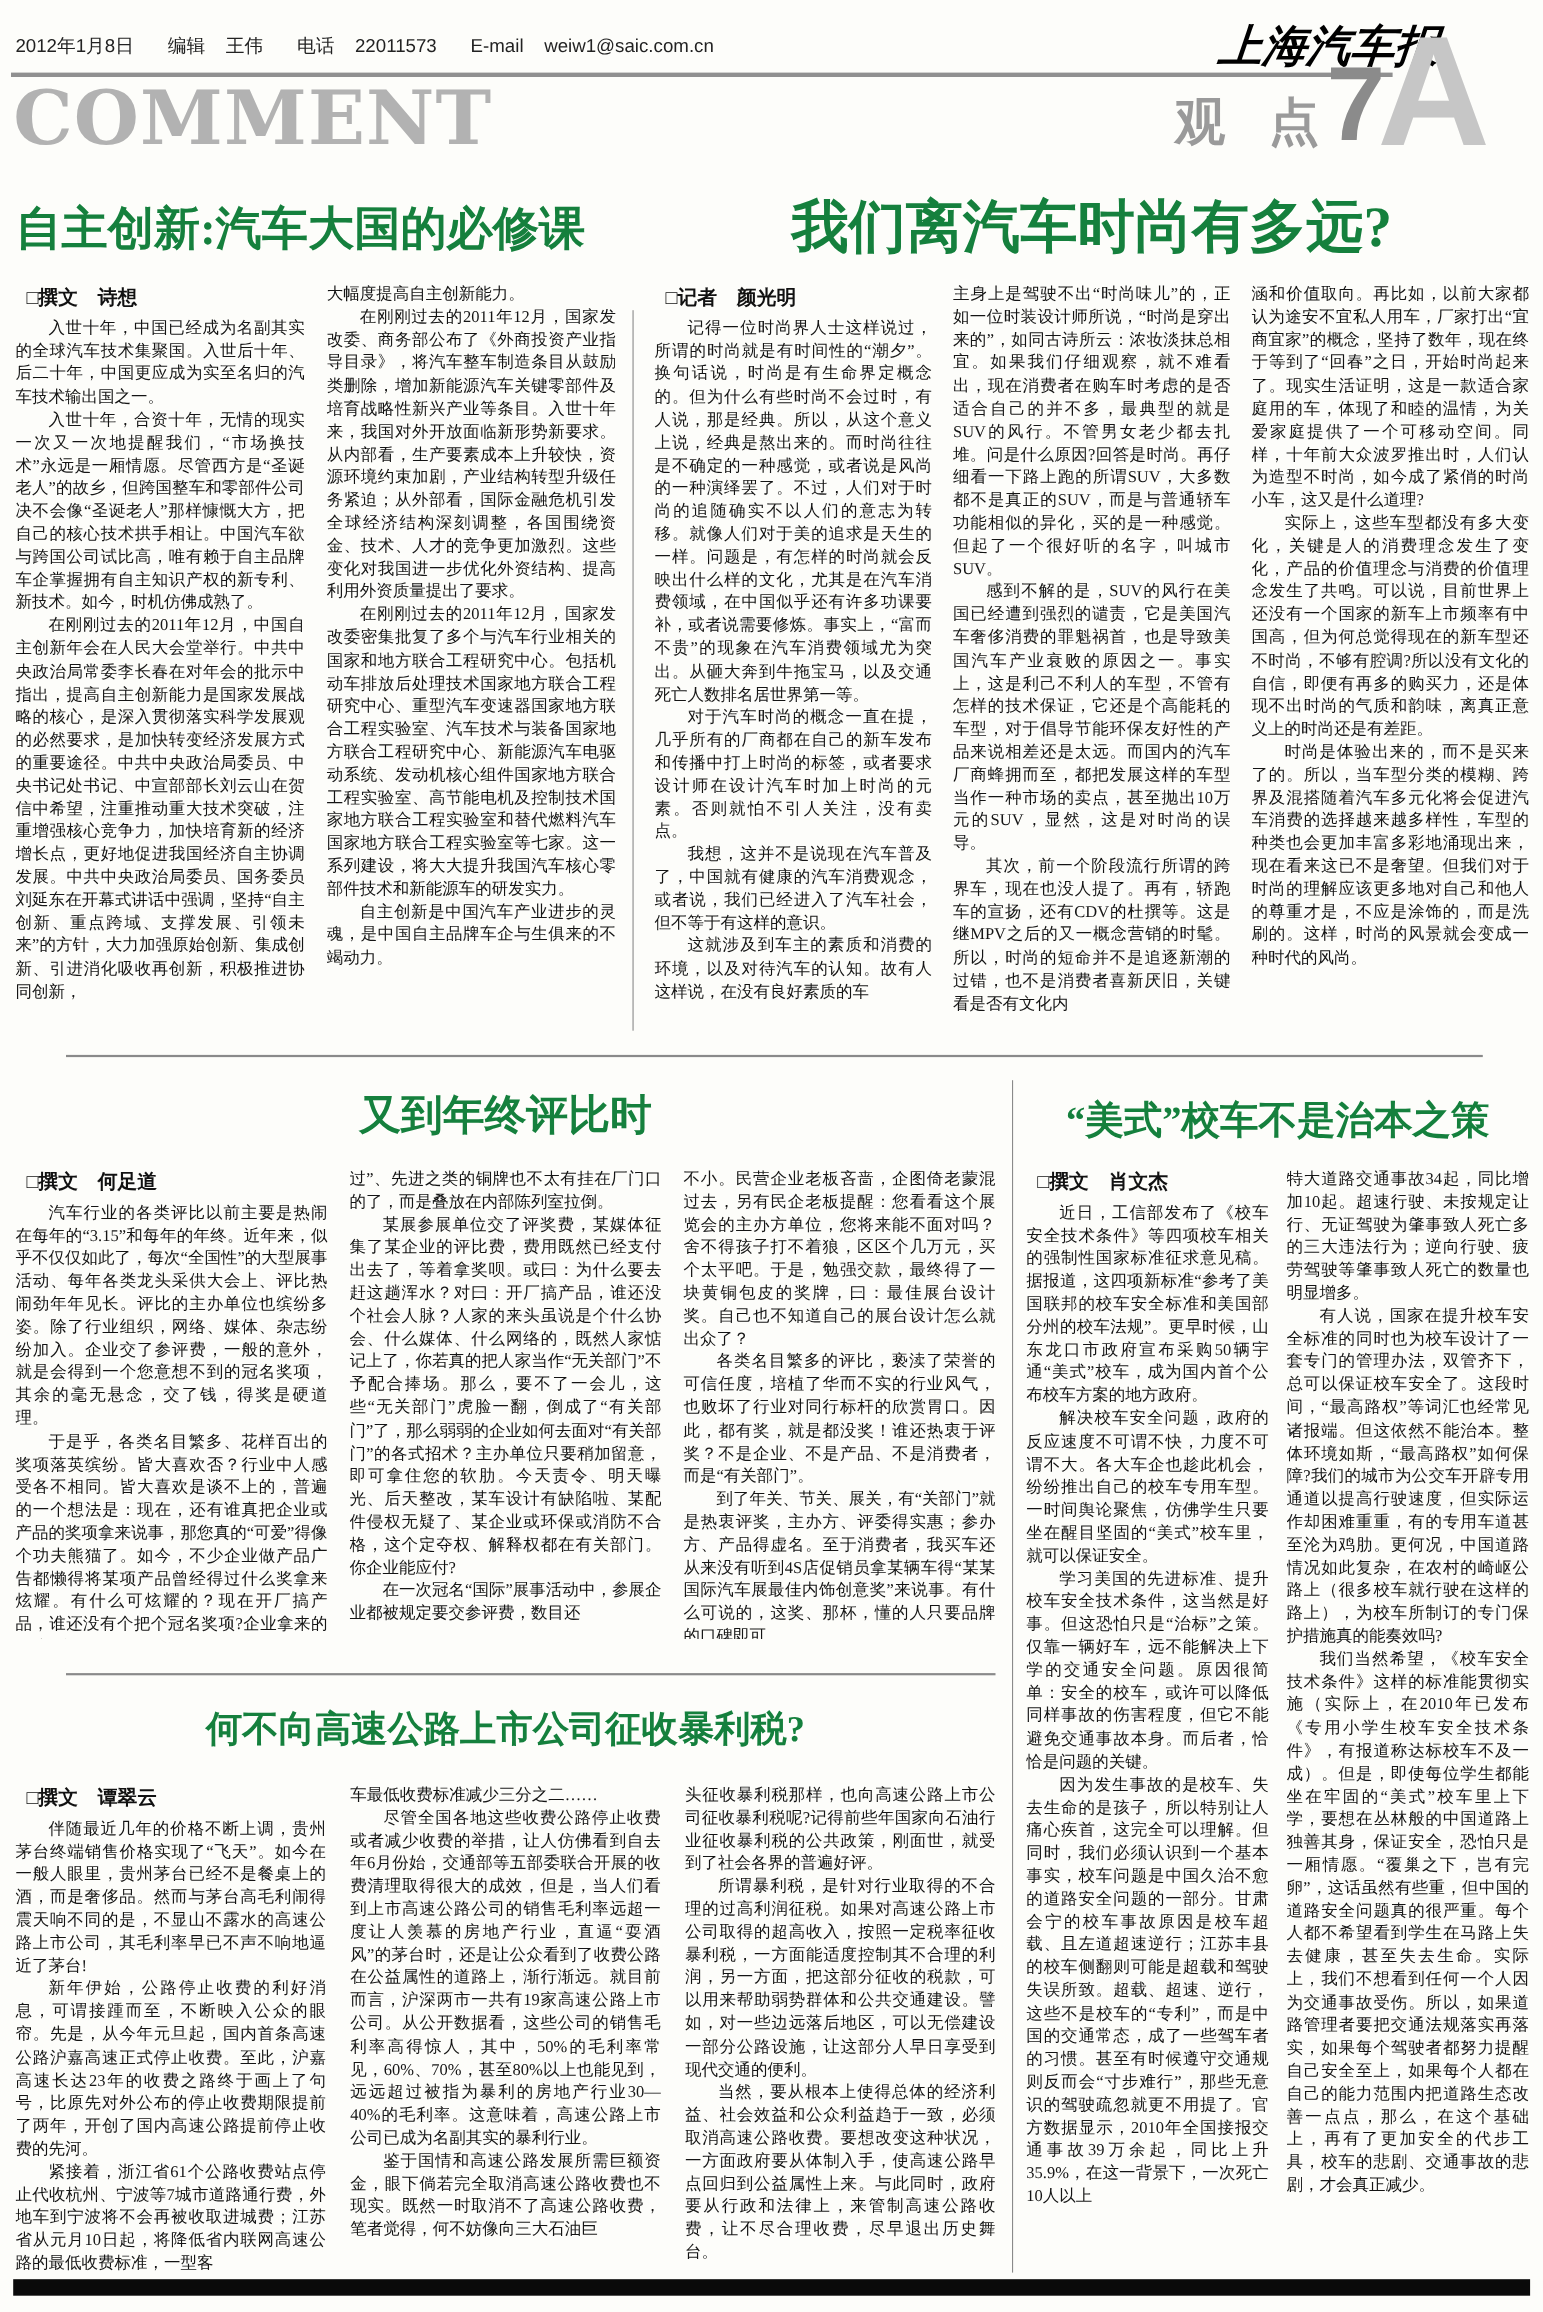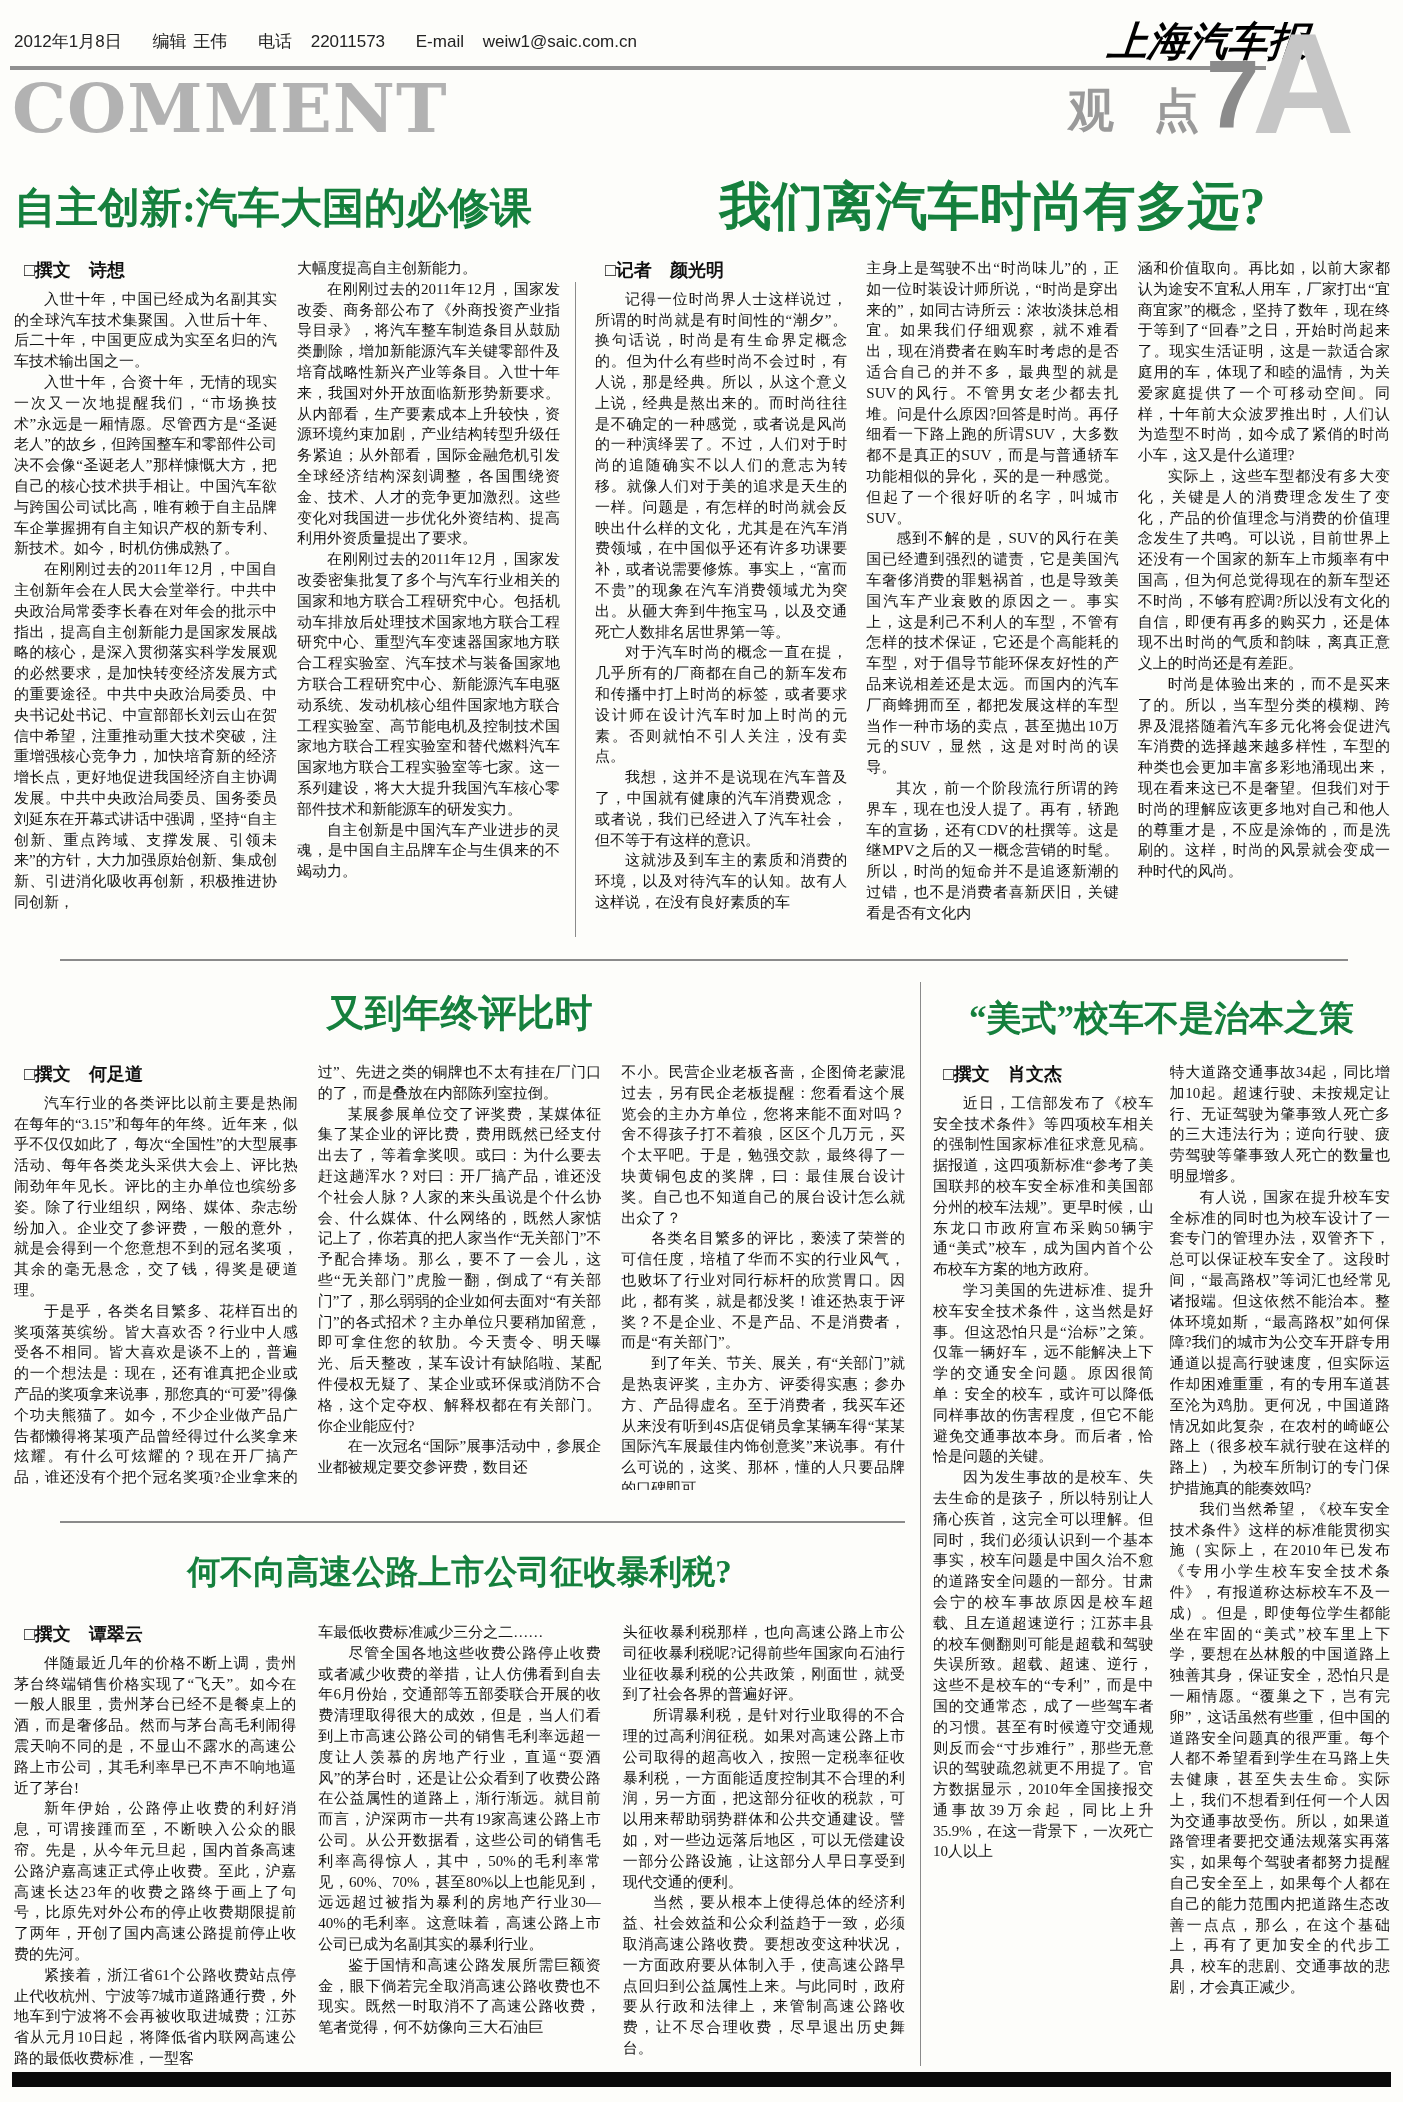--- a/index.html
+++ b/index.html
@@ -35,21 +35,21 @@
           color:#111;margin:2px 0 8px 0;white-space:nowrap;padding-left:10px;}
   .byline .bl-name{margin-left:18px;}
 </style>
 </head>
 <body>
 
 <div class="page">
 
   <div class="dateline">
     <span>2012年1月8日</span>
-    <span style="margin-right:2px;">编辑</span>
+    <span style="margin-right:14px;">编辑</span>
     <span>王伟</span>
     <span style="margin-right:14px;">电话</span>
     <span>22011573</span>
     <span style="margin-right:14px;">E-mail</span>
     <span style="margin-right:0;">weiw1@saic.com.cn</span>
   </div>
   <div class="masthead">上海汽车报</div>
   <div class="header-rule"></div>
   <div class="comment">COMMENT</div>
   <div class="sec-cn">观 点</div>
@@ -124,20 +124,21 @@
 
   <div class="vrule" style="left:920px;top:982px;height:1084px;"></div>
 
   <div class="headline" style="left:933px;top:995px;width:457px;text-align:center;font-size:35px;">“美式”校车不是治本之策</div>
   <div class="cols" style="left:933px;top:1062px;width:457px;height:1006px;gap:16px;">
     <div class="col">
       <div class="byline">
         <span>□撰文</span><span class="bl-name">肖文杰</span>
       </div>
     <p>近日，工信部发布了《校车安全技术条件》等四项校车相关的强制性国家标准征求意见稿。据报道，这四项新标准“参考了美国联邦的校车安全标准和美国部分州的校车法规”。更早时候，山东龙口市政府宣布采购50辆宇通“美式”校车，成为国内首个公布校车方案的地方政府。</p>
+        <p>解决校车安全问题，政府的反应速度不可谓不快，力度不可谓不大。各大车企也趁此机会，纷纷推出自己的校车专用车型。一时间舆论聚焦，仿佛学生只要坐在醒目坚固的“美式”校车里，就可以保证安全。</p>
         <p>学习美国的先进标准、提升校车安全技术条件，这当然是好事。但这恐怕只是“治标”之策。仅靠一辆好车，远不能解决上下学的交通安全问题。原因很简单：安全的校车，或许可以降低同样事故的伤害程度，但它不能避免交通事故本身。而后者，恰恰是问题的关键。</p>
         <p>因为发生事故的是校车、失去生命的是孩子，所以特别让人痛心疾首，这完全可以理解。但同时，我们必须认识到一个基本事实，校车问题是中国久治不愈的道路安全问题的一部分。甘肃会宁的校车事故原因是校车超载、且左道超速逆行；江苏丰县的校车侧翻则可能是超载和驾驶失误所致。超载、超速、逆行，这些不是校车的“专利”，而是中国的交通常态，成了一些驾车者的习惯。甚至有时候遵守交通规则反而会“寸步难行”，那些无意识的驾驶疏忽就更不用提了。官方数据显示，2010年全国接报交通事故39万余起，同比上升35.9%，在这一背景下，一次死亡10人以上</p>
       </div>
     <div class="col">
         <p class="cont">特大道路交通事故34起，同比增加10起。超速行驶、未按规定让行、无证驾驶为肇事致人死亡多的三大违法行为；逆向行驶、疲劳驾驶等肇事致人死亡的数量也明显增多。</p>
         <p>有人说，国家在提升校车安全标准的同时也为校车设计了一套专门的管理办法，双管齐下，总可以保证校车安全了。这段时间，“最高路权”等词汇也经常见诸报端。但这依然不能治本。整体环境如斯，“最高路权”如何保障?我们的城市为公交车开辟专用通道以提高行驶速度，但实际运作却困难重重，有的专用车道甚至沦为鸡肋。更何况，中国道路情况如此复杂，在农村的崎岖公路上（很多校车就行驶在这样的路上），为校车所制订的专门保护措施真的能奏效吗?</p>
         <p>我们当然希望，《校车安全技术条件》这样的标准能贯彻实施（实际上，在2010年已发布《专用小学生校车安全技术条件》，有报道称达标校车不及一成）。但是，即使每位学生都能坐在牢固的“美式”校车里上下学，要想在丛林般的中国道路上独善其身，保证安全，恐怕只是一厢情愿。“覆巢之下，岂有完卵”，这话虽然有些重，但中国的道路安全问题真的很严重。每个人都不希望看到学生在马路上失去健康，甚至失去生命。实际上，我们不想看到任何一个人因为交通事故受伤。所以，如果道路管理者要把交通法规落实再落实，如果每个驾驶者都努力提醒自己安全至上，如果每个人都在自己的能力范围内把道路生态改善一点点，那么，在这个基础上，再有了更加安全的代步工具，校车的悲剧、交通事故的悲剧，才会真正减少。</p>
       </div>
   </div>
 

